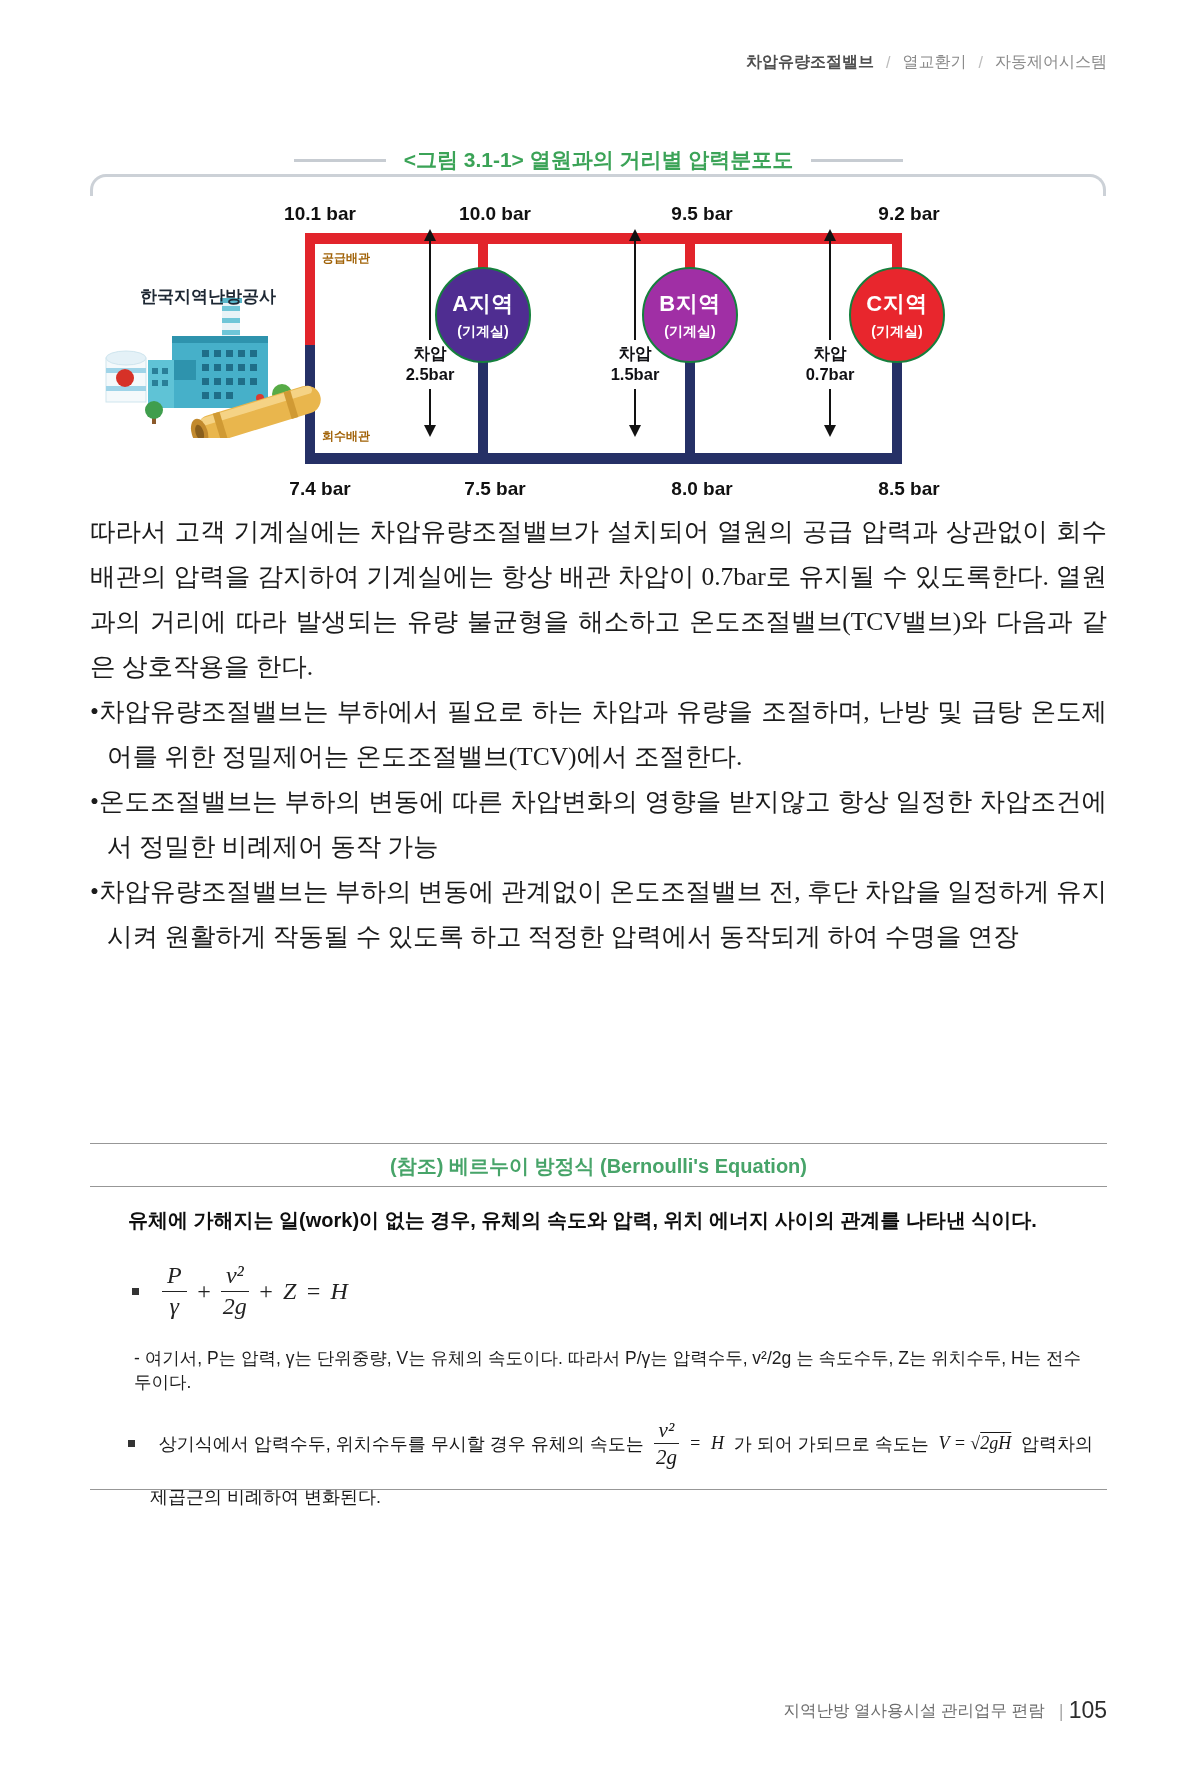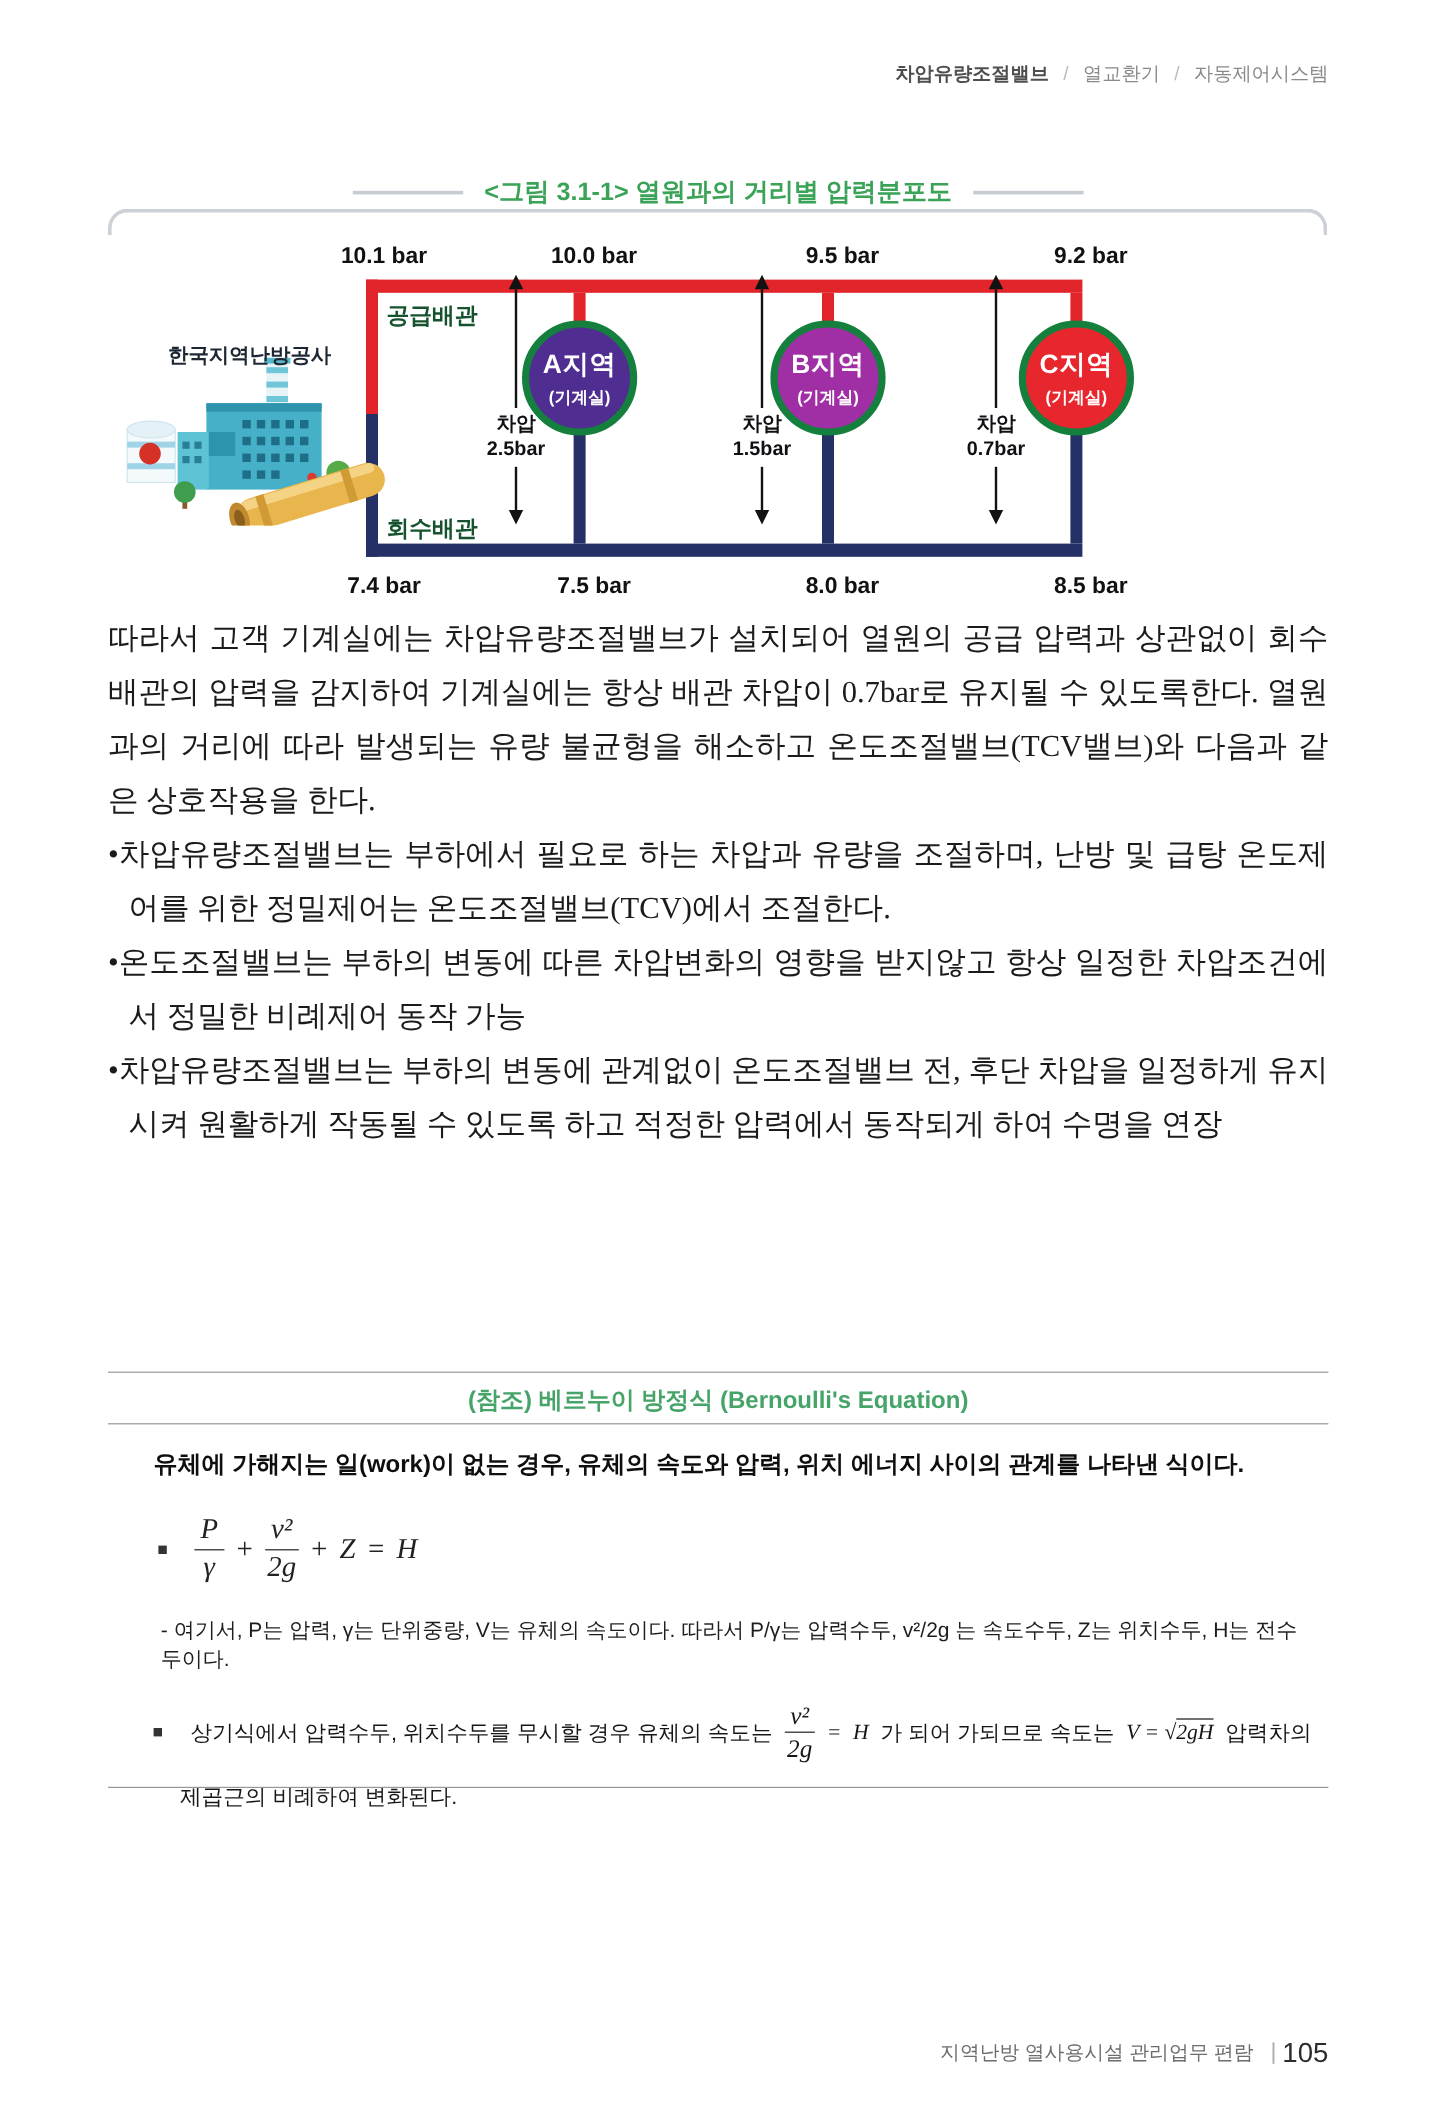--- a/index.html
+++ b/index.html
@@ -22,23 +22,23 @@
   .figure-frame { position:absolute; left:90px; top:174px; width:1016px; height:22px;
     border:3px solid #ccd1d7; border-bottom:none; border-radius:16px 16px 0 0; }
   
   .diagram { position:absolute; left:90px; top:195px; width:1017px; height:322px; }
   .p-label { position:absolute; transform:translateX(-50%); font-weight:bold;
     font-size:19px; color:#111; white-space:nowrap;margin-left:12px; }
   .pipe-h { position:absolute; left:215px; width:597px; height:11px; }
   .pipe-v { position:absolute; width:10px; }
   .sup { background:#e2242b; }
   .ret { background:#253066; }
-  .pipe-name { position:absolute; font-weight:bold; font-size:19px; color:#14532d; }
+  .pipe-name { position:absolute; font-weight:bold; font-size:12px; color:#a16207; }
   .zone { position:absolute; top:72px; width:96px; height:96px; border-radius:50%;
-    border:6px solid #15803d; display:flex; flex-direction:column; align-items:center;
+    border:2px solid #15803d; display:flex; flex-direction:column; align-items:center;
     justify-content:center; color:#fff; z-index:6; }
   .zone .zname { font-size:22px; font-weight:800; letter-spacing:0.5px; }
   .zone .zroom { font-size:14px; font-weight:bold; margin-top:4px; }
   .dp-arrow { position:absolute; top:34px; width:80px; height:208px; display:flex;
     flex-direction:column; align-items:center; z-index:7; }
   .ah-up { width:0; height:0; border-left:6px solid transparent; border-right:6px solid transparent;
     border-bottom:12px solid #121212; }
   .ah-down { width:0; height:0; border-left:6px solid transparent; border-right:6px solid transparent;
     border-top:12px solid #121212; }
   .aline { width:2px; background:#121212; }

